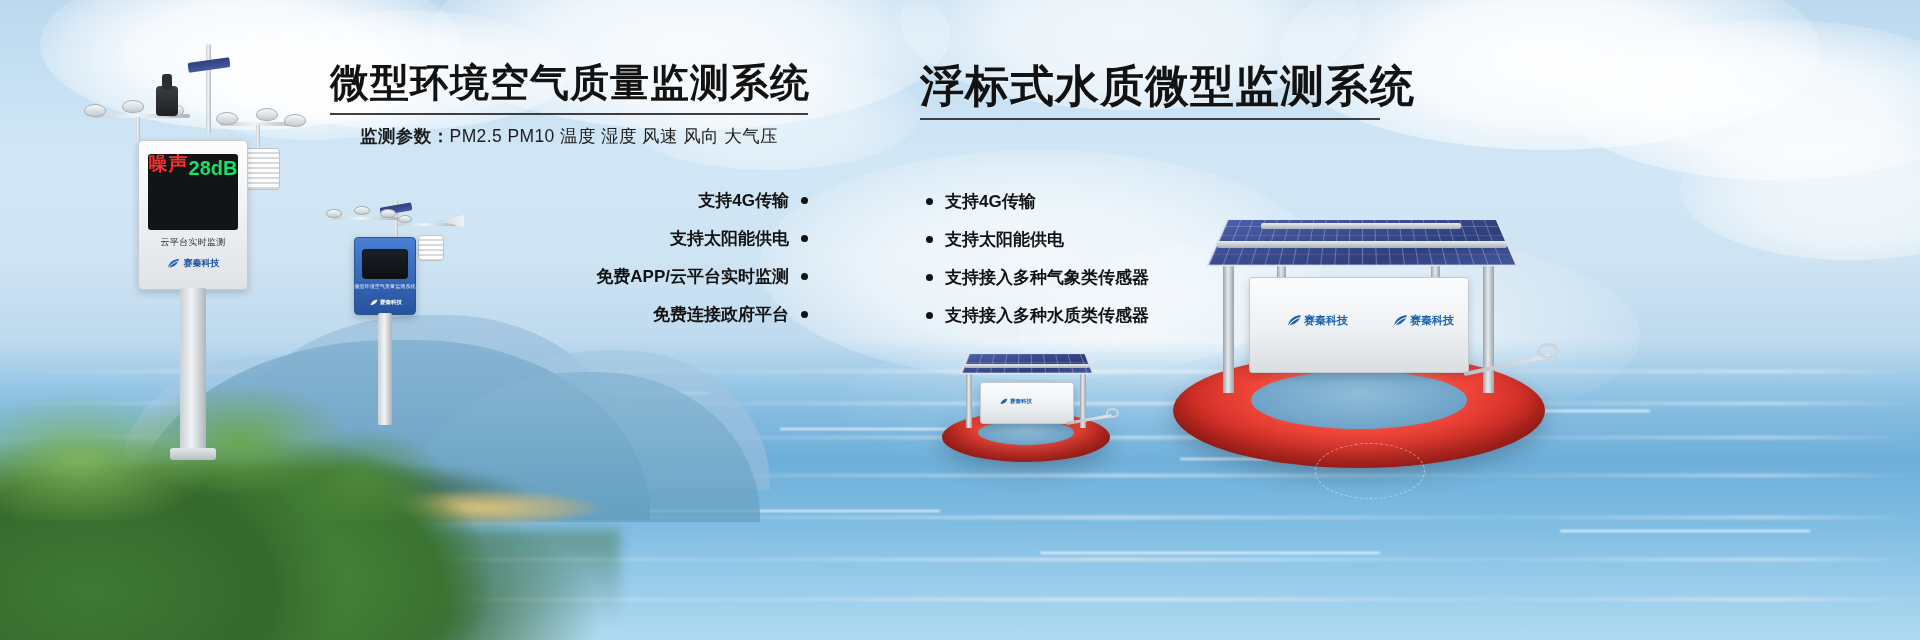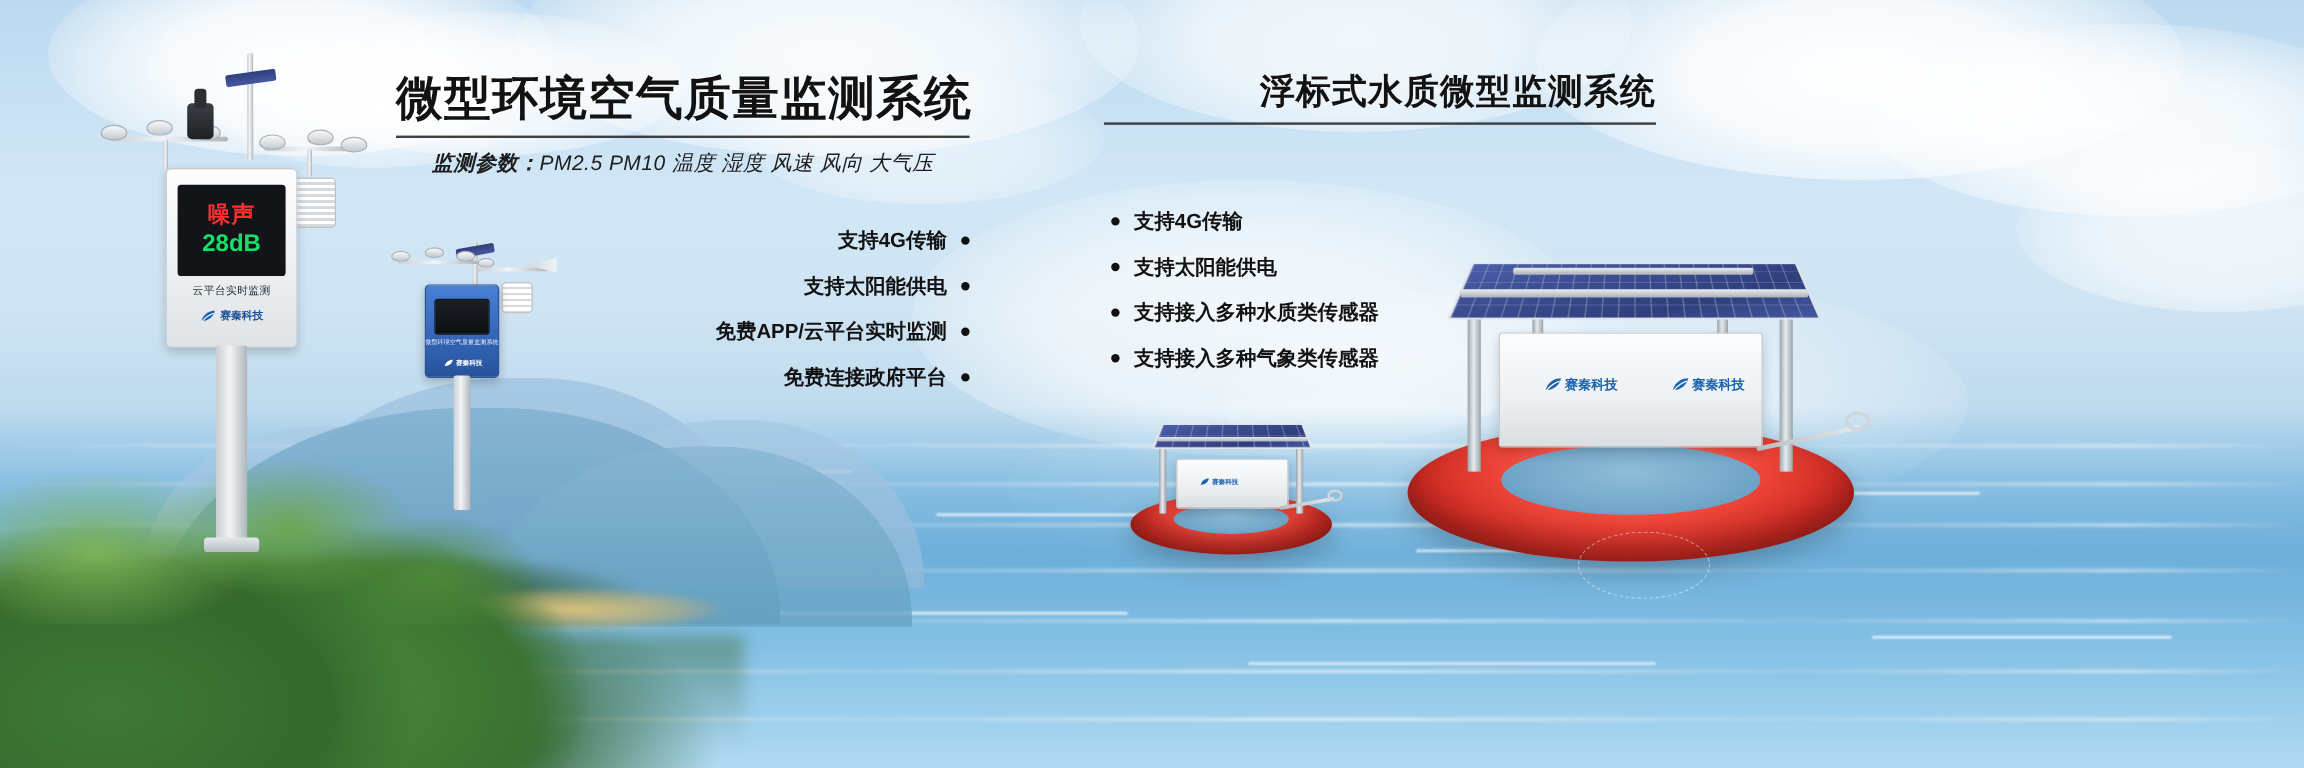--- a/index.html
+++ b/index.html
@@ -123,21 +123,21 @@
   
   .mast { position:absolute; background: linear-gradient(90deg,#c9cfd4,#f2f4f6 45%,#aeb5ba); border-radius:2px; }
   .panelbox {
     position:absolute; border-radius: 5px;
     background: linear-gradient(180deg,#fdfdfd,#eceff1 60%,#dfe3e6);
     border: 1px solid #c6cbcf;
     box-shadow: 0 3px 8px rgba(0,0,0,.18);
   }
   .screen-red {
     position:absolute; background:#131417; border-radius:3px;
-    display:flex; flex-direction:column; align-items:center; justify-content:center;
+    display:flex; flex-direction:row; align-items:flex-start; justify-content:center;
     line-height: 1.05;
   }
   .screen-red .t1 { color:#ff2f2f; font-weight:700; letter-spacing:1px; }
   .screen-red .t2 { color:#17e06a; font-weight:700; letter-spacing:0px; }
   .brandbar {
     position:absolute; color:#1b4f9c; font-weight:700;
     display:flex; align-items:center; justify-content:center; gap:4px;
   }
   .anemo-cup {
     position:absolute; width:22px; height:13px; border-radius:50% 50% 45% 45%;
@@ -190,21 +190,20 @@
     letter-spacing: 1px;
     white-space: nowrap;
     text-shadow: 0 1px 0 rgba(255,255,255,.45);
   }
   .rule { height: 2px; background: #2b2b2b; opacity:.9; }
 
   .params {
     color: #1d1d1d;
     white-space: nowrap;
     font-weight: 500;
-    font-style: italic;
   }
   .params .lbl { font-weight: 700; }
 
   .feat { color:#121212; font-weight:700; white-space:nowrap; display:flex; align-items:center; }
   .dot { width:7px; height:7px; border-radius:50%; background:#111; display:inline-block; flex:none; }
 
   
   .feat-left { justify-content:flex-end; gap:12px; }
   
   .feat-right { justify-content:flex-start; gap:12px; }
@@ -443,38 +442,38 @@
       </div>
       <div class="feat feat-left" style="font-size:17px; height:38px;">
         <span>免费连接政府平台</span>
         <span class="dot"></span>
       </div>
     </div>
   </div>
 
   <div class="panel" style="left:920px; top:62px; width:460px;">
 
-    <div class="title" style="font-size:29px; text-align:right; line-height:1.1;">浮标式水质微型监测系统</div>
+    <div class="title" style="font-size:44px; text-align:center; line-height:1.1;">浮标式水质微型监测系统</div>
 
     <div class="rule" style="margin-top:8px; width:460px;"></div>
 
 
     <div style="margin-top:62px; padding-left:6px;">
       <div class="feat feat-right" style="font-size:17px; height:38px;">
         <span class="dot"></span>
         <span>支持4G传输</span>
       </div>
       <div class="feat feat-right" style="font-size:17px; height:38px;">
         <span class="dot"></span>
         <span>支持太阳能供电</span>
       </div>
       <div class="feat feat-right" style="font-size:17px; height:38px;">
         <span class="dot"></span>
+        <span>支持接入多种气象类传感器</span>
+      </div>
+      <div class="feat feat-right" style="font-size:17px; height:38px;">
+        <span class="dot"></span>
         <span>支持接入多种水质类传感器</span>
       </div>
-      <div class="feat feat-right" style="font-size:17px; height:38px;">
-        <span class="dot"></span>
-        <span>支持接入多种气象类传感器</span>
-      </div>
     </div>
   </div>
 
 </div>
 
 </body></html>

